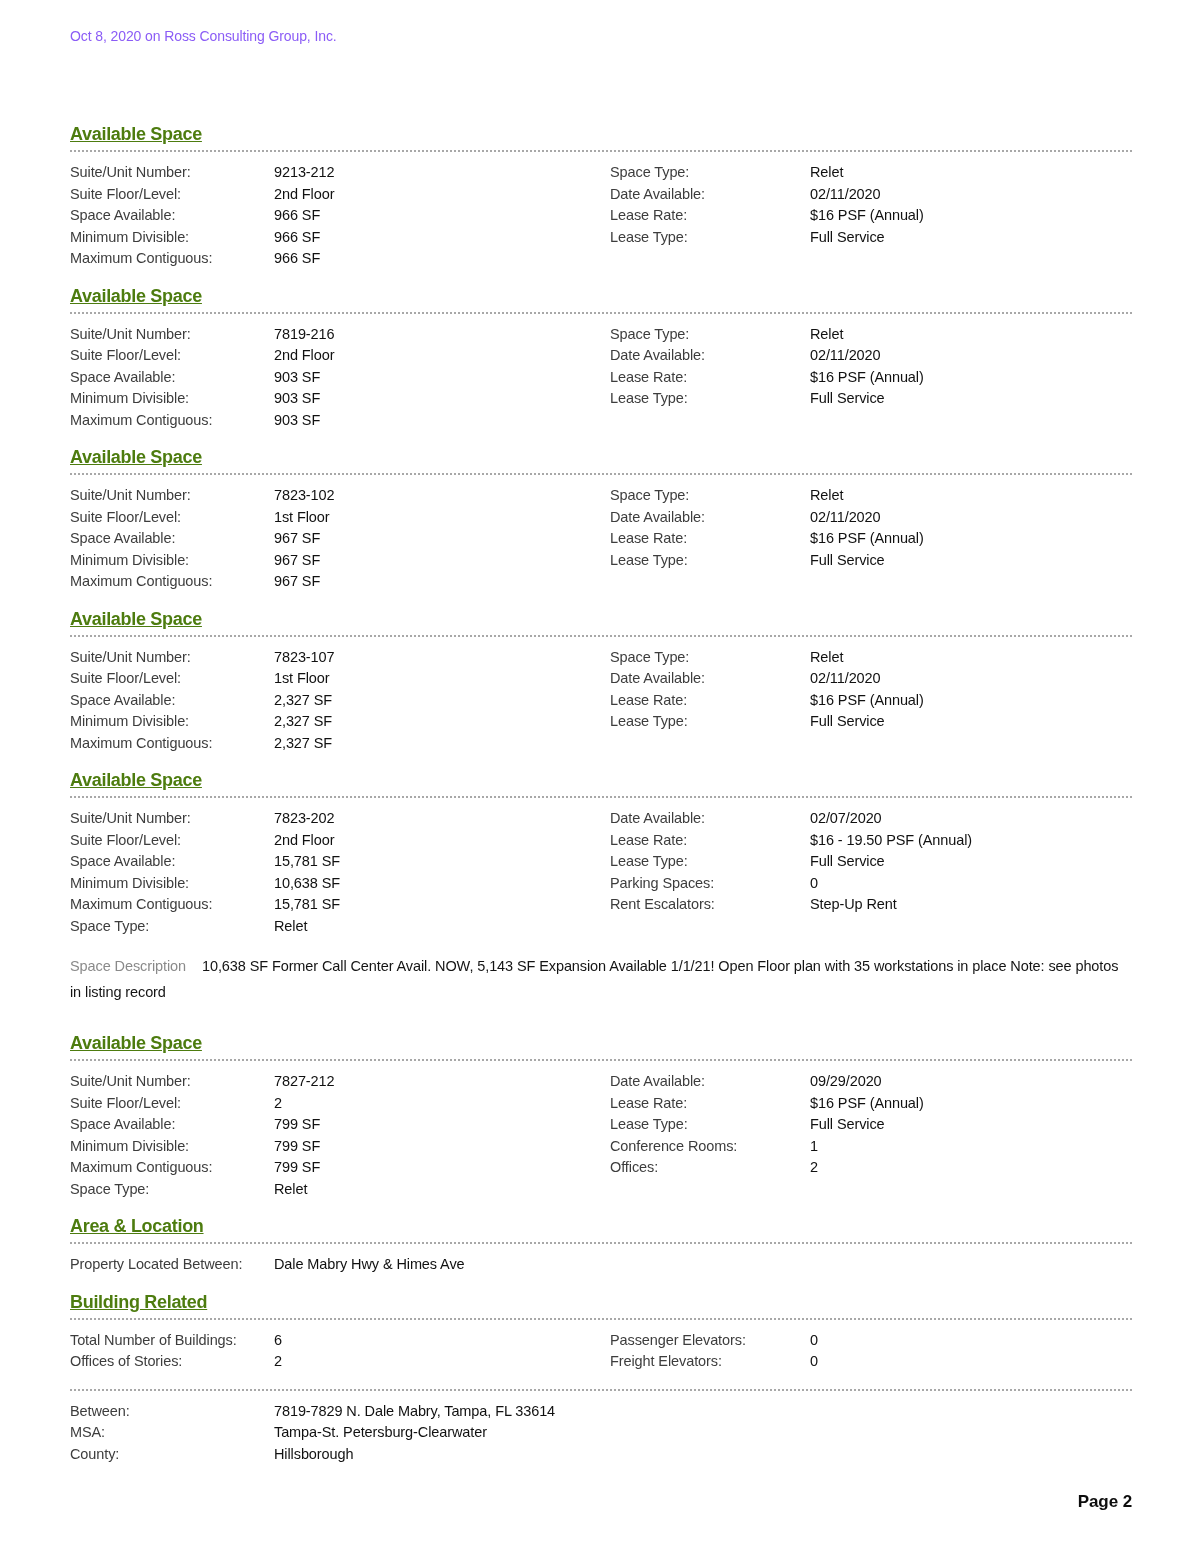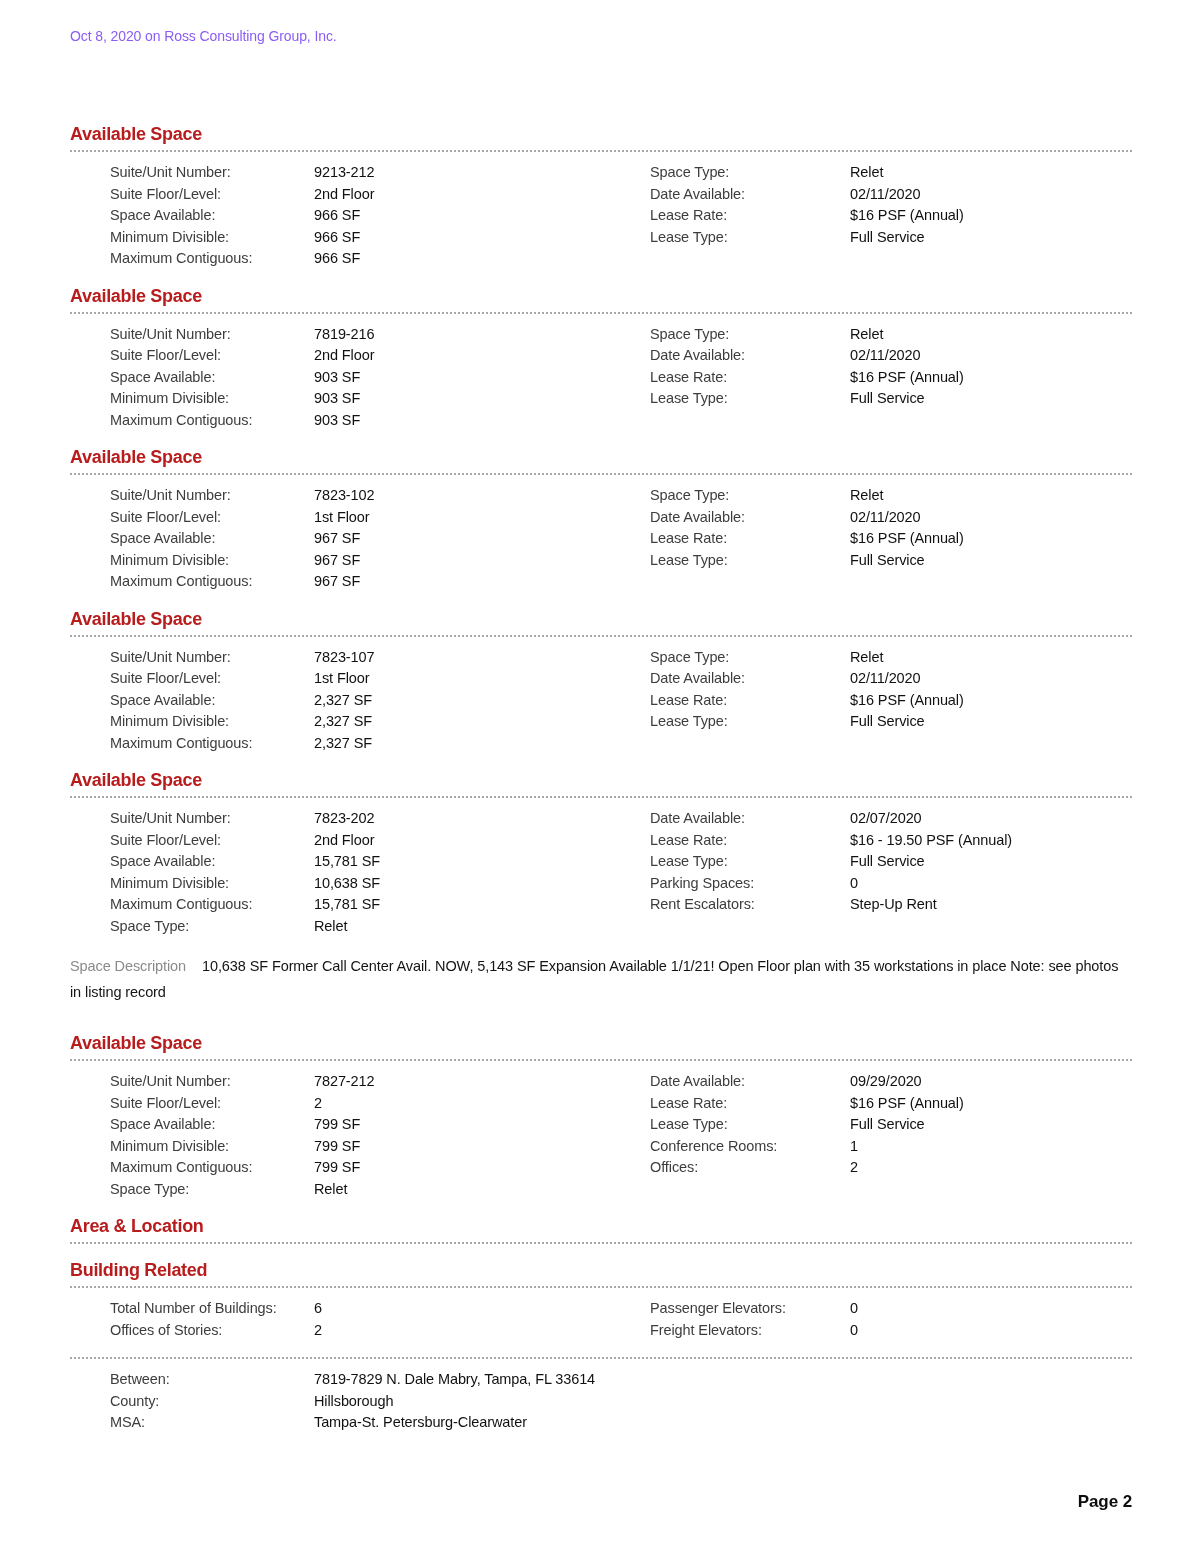--- a/index.html
+++ b/index.html
@@ -16,31 +16,32 @@
   }
   .doc-header {
     font-size: 14px;
     color: #8b5cf6;
     margin-bottom: 80px;
   }
   section.sec { margin-bottom: 16px; }
   .sec-h {
     font-size: 18px;
     font-weight: 700;
-    color: #b91c1c;
+    color: #4d7c0f;
     margin: 0 0 5px 0;
     letter-spacing: -0.3px;
+    text-decoration: underline;
   }
   .rule {
     border-top: 2px dotted #a8a8a8;
     height: 0;
     margin-bottom: 7px;
   }
   .cols { display: flex; padding-top: 3px; }
-  .col.left  { width: 540px; flex: 0 0 540px; margin-left: 40px; }
+  .col.left  { width: 540px; flex: 0 0 540px; }
   .col.right { flex: 1; }
   .row {
     display: flex;
     font-size: 14.5px;
     line-height: 21.5px;
   }
   .lbl { color: #3d3d3d; flex: 0 0 auto; }
   .col.left  .lbl { width: 204px; }
   .col.right .lbl { width: 200px; }
   .val { color: #111111; }
@@ -409,20 +410,29 @@
     <span class="lbl">Offices:</span>
     <span class="val">2</span>
   </div>
 </div>
     </div>
   </section>
 
   <section class="sec">
     <h2 class="sec-h">Area &amp; Location</h2>
     <div class="rule"></div>
+    <div class="cols">
+      <div class="col left">
+  <div class="row">
+    <span class="lbl">Property Located Between:</span>
+    <span class="val">Dale Mabry Hwy &amp; Himes Ave</span>
+  </div>
+</div>
+      <div class="col right"></div>
+    </div>
   </section>
 
   <section class="sec">
     <h2 class="sec-h">Building Related</h2>
     <div class="rule"></div>
     <div class="cols">
       <div class="col left">
   <div class="row">
     <span class="lbl">Total Number of Buildings:</span>
     <span class="val">6</span>
@@ -450,27 +460,27 @@
   <section class="sec">
     <div class="rule"></div>
     <div class="cols">
       <div class="col left">
   <div class="row">
     <span class="lbl">Between:</span>
     <span class="val">7819-7829 N. Dale Mabry, Tampa, FL 33614</span>
   </div>
 
   <div class="row">
+    <span class="lbl">MSA:</span>
+    <span class="val">Tampa-St. Petersburg-Clearwater</span>
+  </div>
+
+  <div class="row">
     <span class="lbl">County:</span>
     <span class="val">Hillsborough</span>
   </div>
-
-  <div class="row">
-    <span class="lbl">MSA:</span>
-    <span class="val">Tampa-St. Petersburg-Clearwater</span>
-  </div>
 </div>
       <div class="col right"></div>
     </div>
   </section>
 </div>
 
 <div class="doc-footer">Page 2</div>
 
 </body></html>

